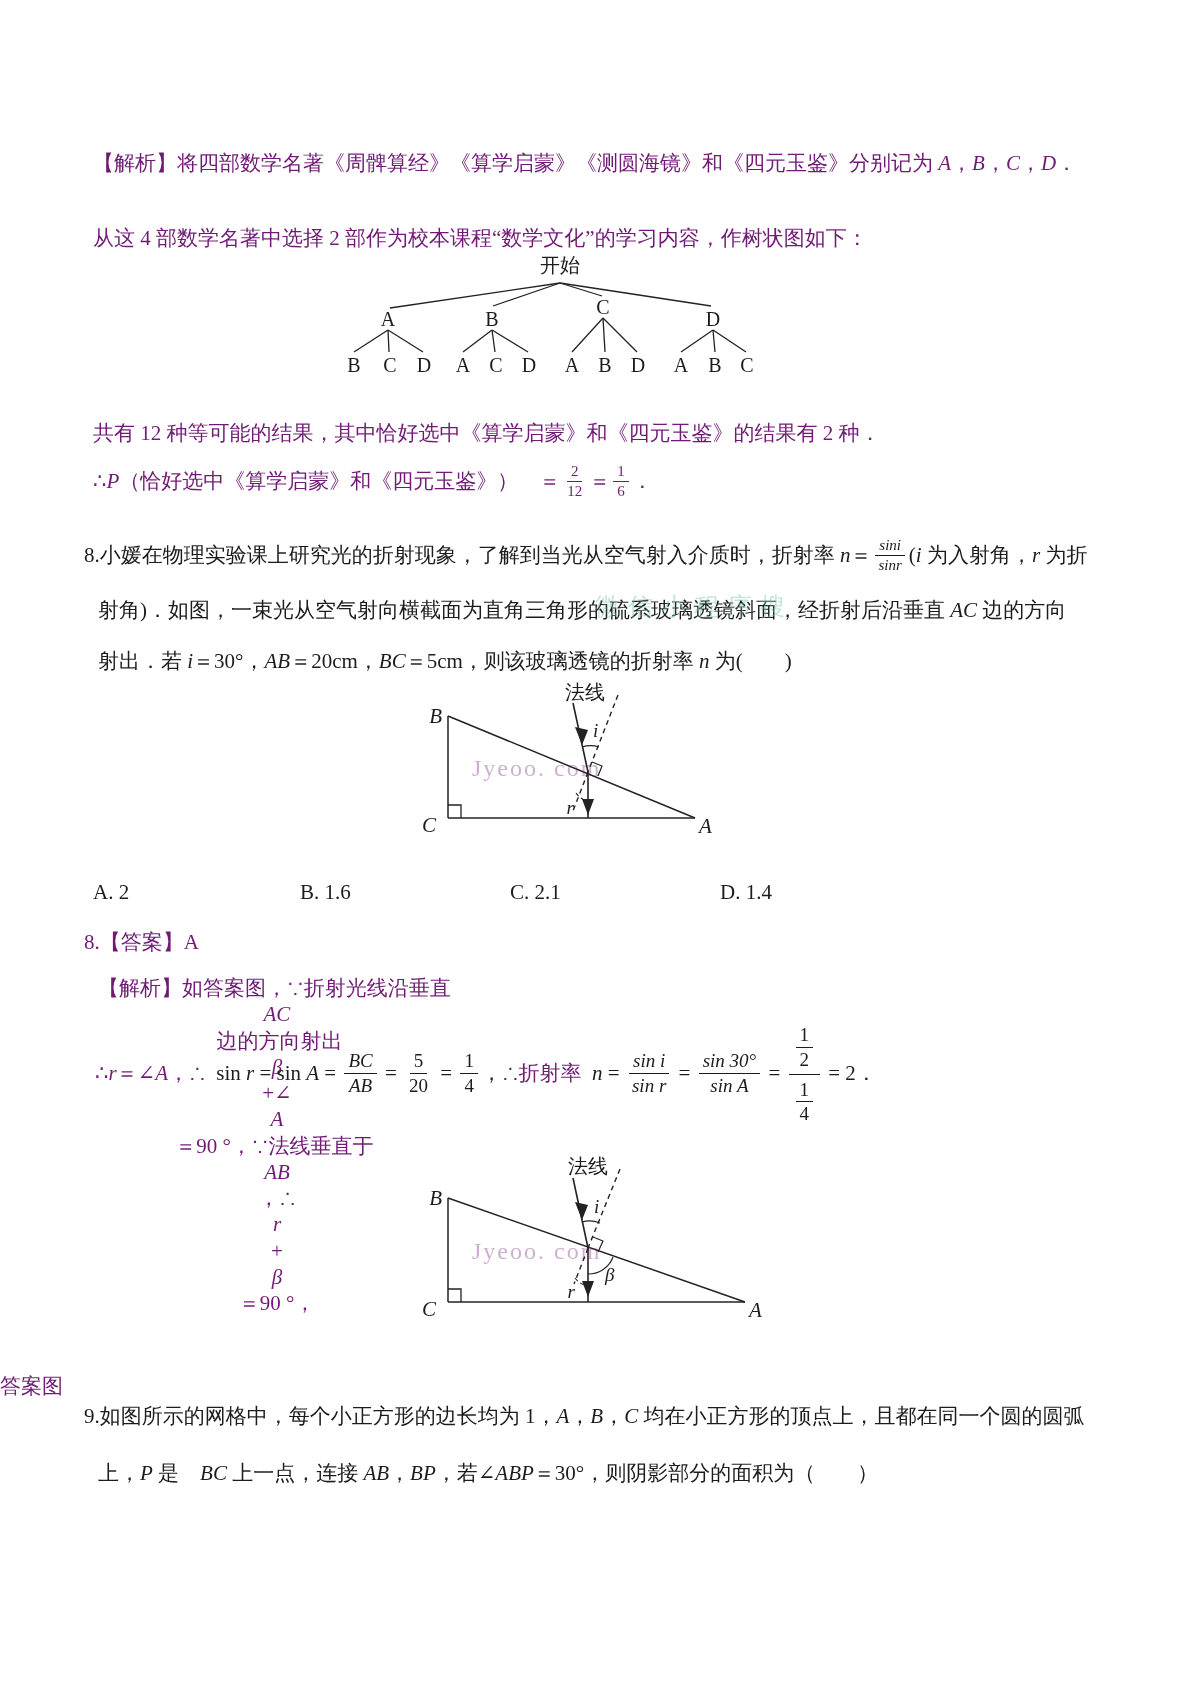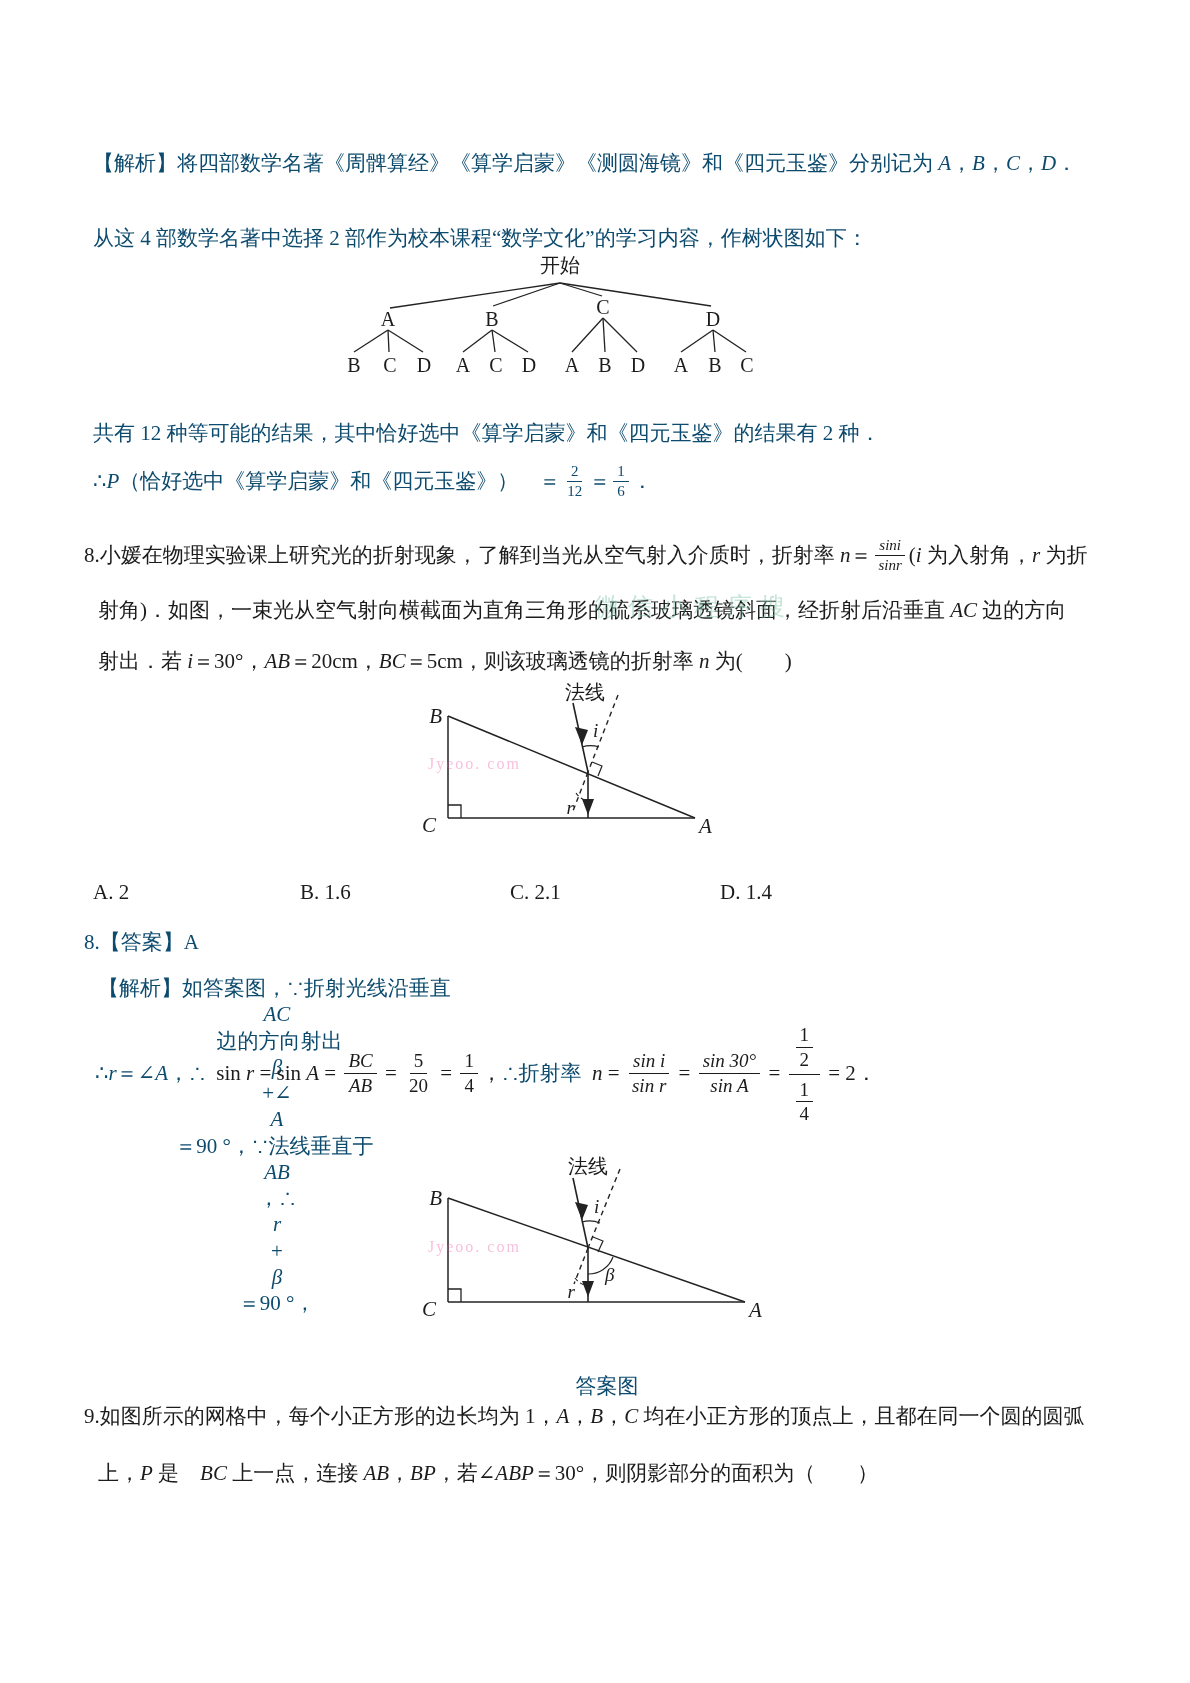--- a/index.html
+++ b/index.html
@@ -2,38 +2,38 @@
 <html><head>
 <meta charset="utf-8">
 <style>
   html,body{margin:0;padding:0;background:#ffffff;}
   .page{
     position:relative;width:1190px;height:1683px;background:#ffffff;overflow:hidden;
     font-family:"Liberation Serif","DejaVu Serif",serif;
     color:#1c1c1c;font-size:21px;
   }
   .line{position:absolute;display:flex;align-items:center;white-space:pre;line-height:1.25;}
-  .red{color:#0c4a6e;}
+  .red{color:#701a75;}
   .sg-v{font-style:italic;}
   .frac{display:inline-flex;flex-direction:column;align-items:center;text-align:center;
         margin:0 3px;line-height:1.12;font-size:15px;vertical-align:middle;}
   .frac .fn{display:block;border-bottom:1.4px solid currentColor;padding:0 4px 1px 4px;}
   .frac .fd{display:block;padding:1px 4px 0 4px;}
   .fr-i{font-style:italic;}
   .eqline{height:150px;}
   .eqline .frac{font-size:19px;}
   .eqline .frac.nest{font-size:19px;}
   .nest>.fn{padding:3px 7px 4px 7px;}
   .nest>.fd{padding:4px 7px 0 7px;}
   .nest .frac{margin:0;}
   .opt{position:absolute;white-space:pre;}
-  .center{position:absolute;left:0;width:1144px;text-align:center;padding-left:35px;}
+  .center{position:absolute;left:0;width:1144px;}
   .wm-green{position:absolute;color:#7fc4a9;opacity:.45;font-size:25px;letter-spacing:8px;
             font-family:"Liberation Sans",sans-serif;}
-  .wm-gray{position:absolute;color:#ec4899;opacity:.35;font-size:16px;letter-spacing:2px;}
+  .wm-gray{position:absolute;color:#701a75;opacity:.35;font-size:24px;letter-spacing:2px;margin-left:44px;}
   svg{position:absolute;overflow:visible;}
   svg line,svg path,svg polyline{stroke:#222;fill:none;}
   svg text{fill:#1c1c1c;font-family:"Liberation Serif","DejaVu Serif",serif;}
   .vtx{font-style:italic;font-size:21px;}
   .ang{font-style:italic;font-size:19px;}
   .cnlabel{font-size:20px;}
 </style>
 </head>
 <body>
 

